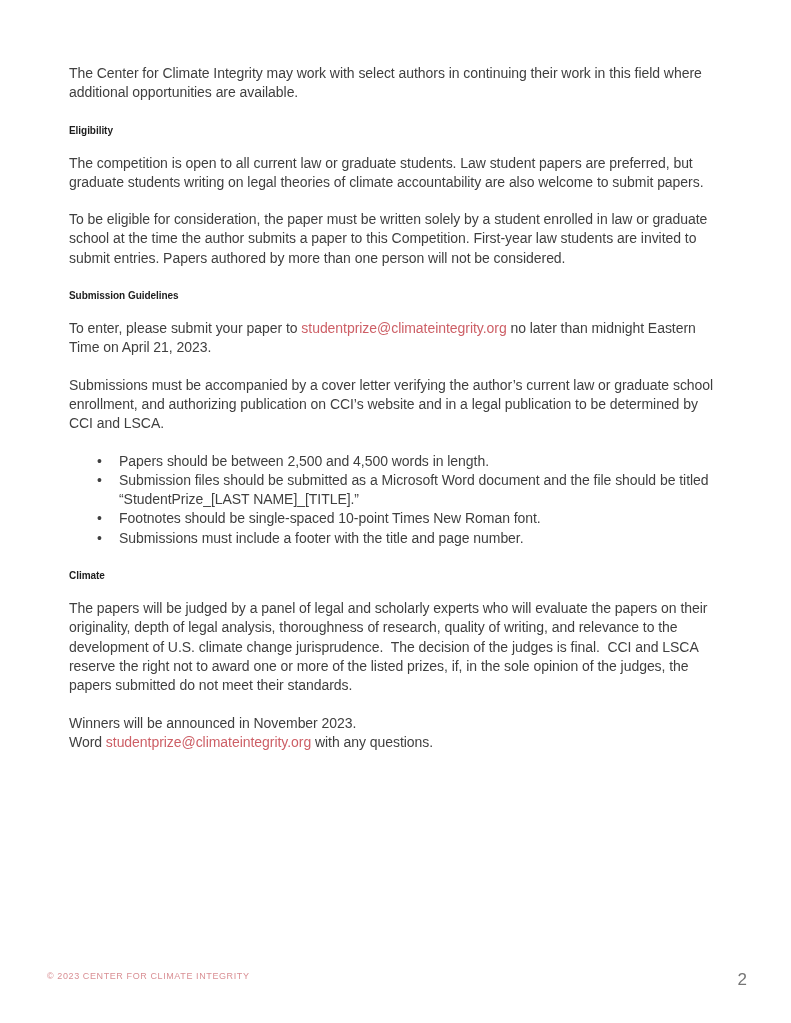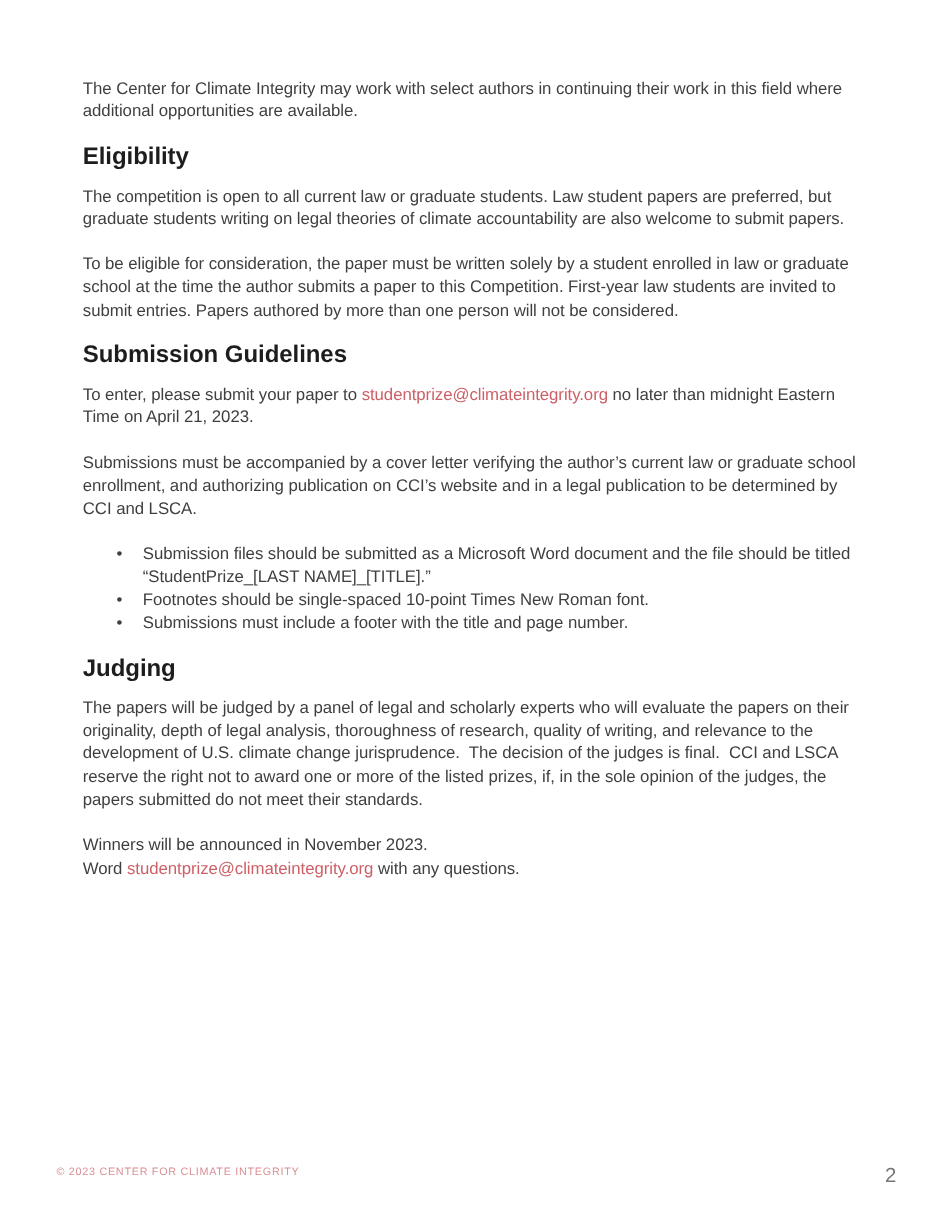--- a/index.html
+++ b/index.html
@@ -27,21 +27,21 @@
     left:69px;top:64px;
     width:653px;
     color:var(--body-text);
     font-size:14px;
     line-height:19.3px;
     letter-spacing:-0.05px;
   }
   .content p{margin:0 0 18px;}
   .content h3{
     margin:18px 0 13px;
-    font-size:20px;
+    font-size:10px;
     line-height:20px;
     font-weight:700;
     color:var(--heading-text);
   }
   .content p:first-child{margin-top:0;}
   ul.req-list{
     list-style:none;
     margin:0 0 18px;
     padding:0;
   }
@@ -93,26 +93,27 @@
 
     <h3>Eligibility</h3>
     <p>The competition is open to all current law or graduate students. Law student papers are preferred, but graduate students writing on legal theories of climate accountability are also welcome to submit papers.</p>
     <p>To be eligible for consideration, the paper must be written solely by a student enrolled in law or graduate school at the time the author submits a paper to this Competition. First-year law students are invited to submit entries. Papers authored by more than one person will not be considered.</p>
 
     <h3>Submission Guidelines</h3>
     <p><span>To enter, please submit your paper to </span><a class="email-link" href="#">studentprize@climateintegrity.org</a><span> no later than midnight Eastern Time on April 21, 2023.</span></p>
     <p>Submissions must be accompanied by a cover letter verifying the author’s current law or graduate school enrollment, and authorizing publication on CCI’s website and in a legal publication to be determined by CCI and LSCA.</p>
 
     <ul class="req-list">
+      <li>Papers should be between 2,500 and 4,500 words in length.</li>
       <li>Submission files should be submitted as a Microsoft Word document and the file should be titled “StudentPrize_[LAST NAME]_[TITLE].”</li>
       <li>Footnotes should be single-spaced 10-point Times New Roman font.</li>
       <li>Submissions must include a footer with the title and page number.</li>
     </ul>
 
-    <h3>Judging</h3>
+    <h3>Climate</h3>
     <p>The papers will be judged by a panel of legal and scholarly experts who will evaluate the papers on their originality, depth of legal analysis, thoroughness of research, quality of writing, and relevance to the development of U.S. climate change jurisprudence.&nbsp; The decision of the judges is final.&nbsp; CCI and LSCA reserve the right not to award one or more of the listed prizes, if, in the sole opinion of the judges, the papers submitted do not meet their standards.</p>
 
     <p><span>Winners will be announced in November 2023.</span><br><span>Word </span><a class="email-link" href="#">studentprize@climateintegrity.org</a><span> with any questions.</span></p>
 
   </main>
 
   <footer class="footer">
     <span class="copyright">© 2023 CENTER FOR CLIMATE INTEGRITY</span>
     <span class="pagenum">2</span>
   </footer>

